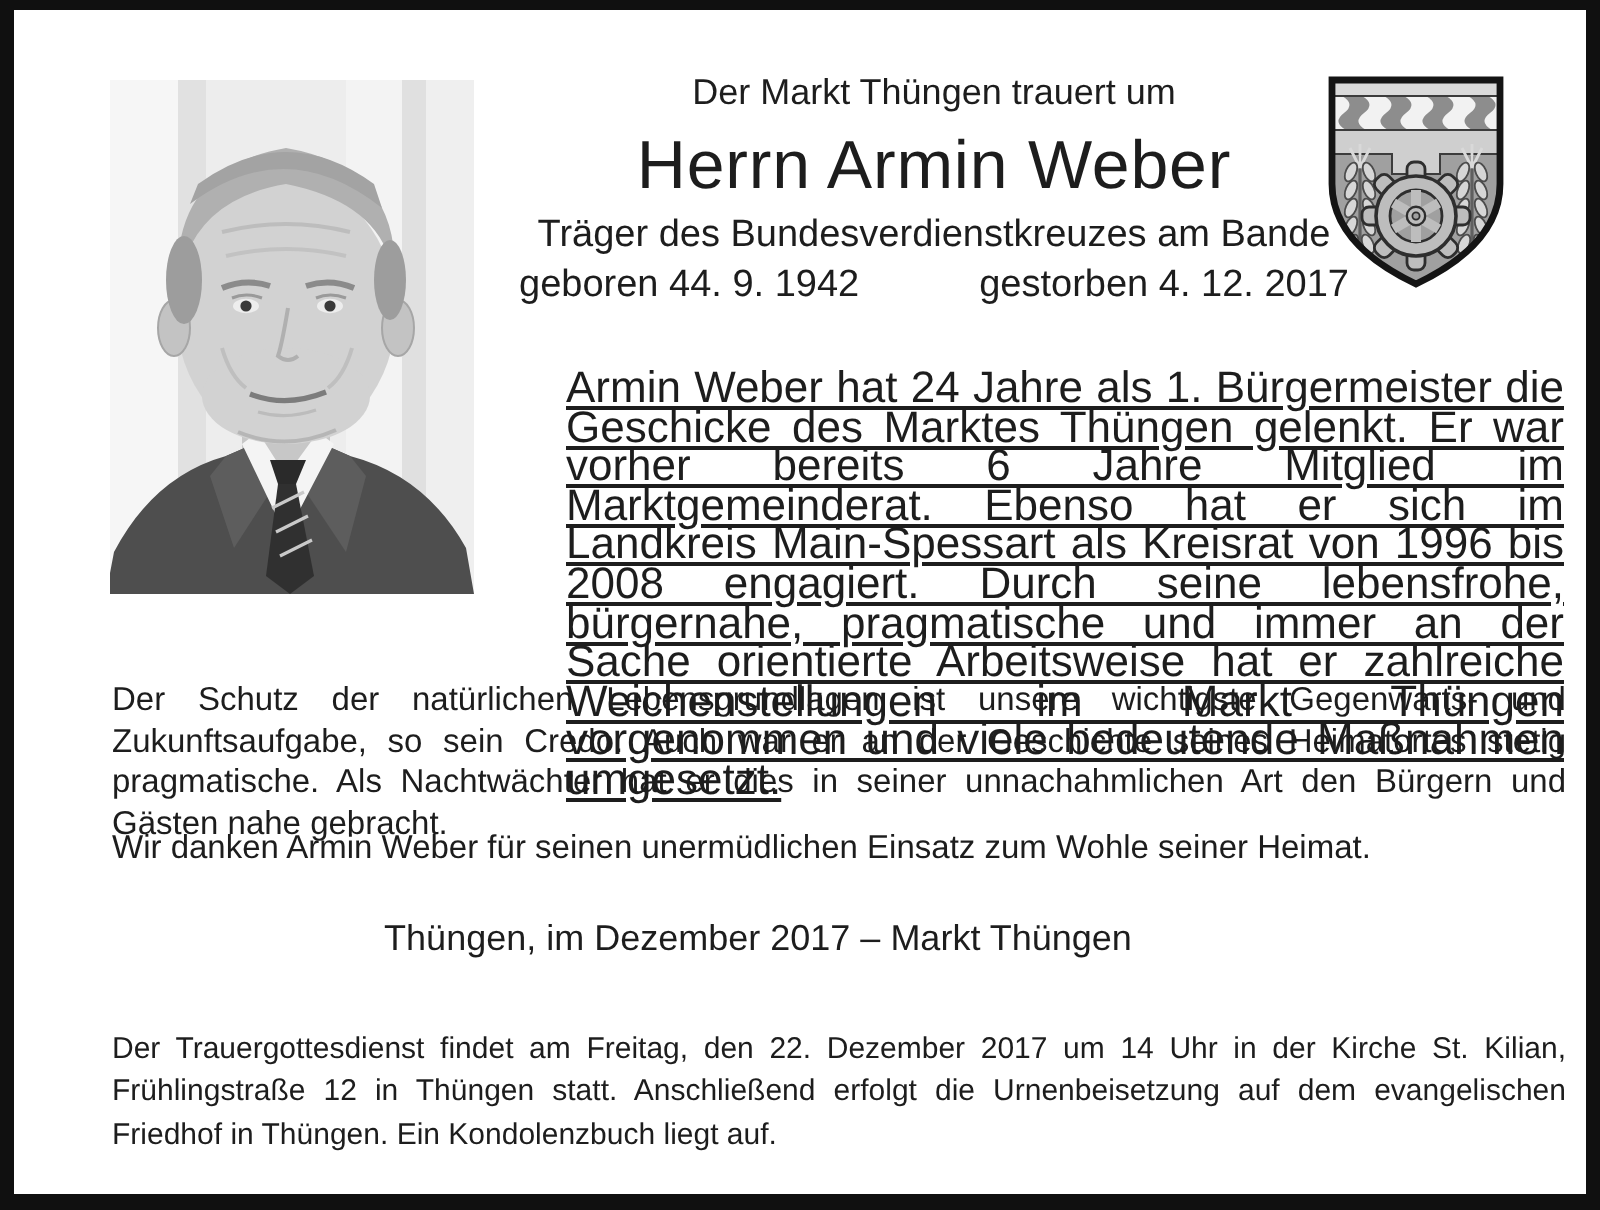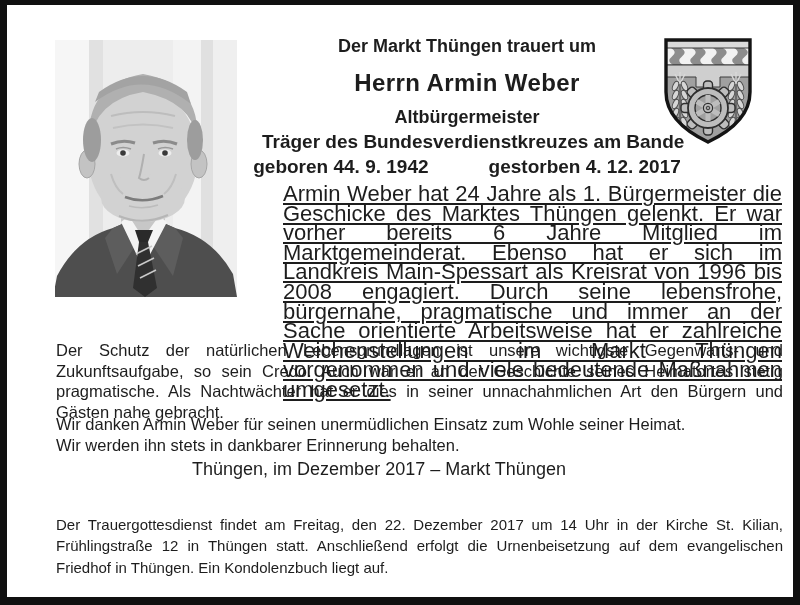--- a/index.html
+++ b/index.html
@@ -15,23 +15,23 @@
     overflow:hidden;
   }
   .abs{position:absolute;}
   
   .photo{left:48px;top:35px;width:182px;height:257px;}
   .photo svg{display:block;width:100%;height:100%;}
   
   .crest{left:653px;top:29px;width:96px;height:114px;}
   .crest svg{display:block;width:100%;height:100%;}
   
-  .header{left:255px;top:31px;width:410px;text-align:center;font-weight:bold;}
+  .header{left:255px;top:31px;width:410px;text-align:center;}
   .t-intro{font-size:18px;line-height:20px;}
-  .t-name{font-size:24px;line-height:40px;margin-top:7px;letter-spacing:0.4px;white-space:nowrap;}
+  .t-name{font-size:34px;line-height:40px;margin-top:7px;letter-spacing:0.4px;white-space:nowrap;}
   .t-sub1{font-size:18px;line-height:20px;margin-top:4px;}
   .t-sub2{font-size:19px;line-height:21px;margin-top:4px;white-space:nowrap;}
   .t-dates{font-size:19px;line-height:21px;margin-top:4px;display:flex;justify-content:center;gap:60px;white-space:nowrap;}
   
   .coltext{left:276px;top:179px;width:499px;font-size:22px;line-height:19.6px;text-align:justify;text-decoration:underline;}
   .para-credo{left:49px;top:335px;width:727px;font-size:16.5px;line-height:20.6px;text-align:justify;}
   .thanks{left:49px;top:409px;width:727px;font-size:16.5px;line-height:20.6px;}
   .signature{left:0;top:454px;width:744px;text-align:center;font-size:18px;line-height:20px;}
   .signature .sig2{margin-top:9px;}
   .footerpara{left:49px;top:509px;width:727px;font-size:15px;line-height:21.4px;text-align:justify;}
@@ -159,35 +159,33 @@
         </g>
       </g>
 
       <path d="M 6,6 H 90 V 58 Q 90,88 48,108 Q 6,88 6,58 Z" fill="none" stroke="#141414" stroke-width="3.4"></path>
     </svg>
   </div>
 
   <div class="abs header">
     <div class="t-intro">Der Markt Thüngen trauert um</div>
     <div class="t-name">Herrn Armin Weber</div>
-    <div class="t-sub1">Altbürgermeister</div>
     <div class="t-sub2">Träger des Bundesverdienstkreuzes am Bande</div>
     <div class="t-dates">
       <span>geboren 44. 9. 1942</span>
       <span>gestorben 4. 12. 2017</span>
     </div>
   </div>
 
   <div class="abs coltext">Armin Weber hat 24 Jahre als 1. Bürgermeister die Geschicke des Marktes Thüngen gelenkt. Er war vorher bereits 6 Jahre Mitglied im Marktgemeinderat. Ebenso hat er sich im Landkreis Main-Spessart als Kreisrat von 1996 bis 2008 engagiert. Durch seine lebensfrohe, bürgernahe, pragmatische und immer an der Sache orientierte Arbeitsweise hat er zahlreiche Weichenstellungen im Markt Thüngen vorgenommen und viele bedeutende Maßnahmen umgesetzt.</div>
 
   <div class="abs para-credo">Der Schutz der natürlichen Lebensgrundlagen ist unsere wichtigste Gegenwarts- und Zukunftsaufgabe, so sein Credo. Auch war er an der Geschichte seines Heimatortes stetig pragmatische. Als Nachtwächter hat er dies in seiner unnachahmlichen Art den Bürgern und Gästen nahe gebracht.</div>
 
   <div class="abs thanks">
     <div>Wir danken Armin Weber für seinen unermüdlichen Einsatz zum Wohle seiner Heimat.</div>
-    <div>Wir werden ihn stets in dankbarer Erinnerung behalten.</div>
   </div>
 
   <div class="abs signature">
     <div>Thüngen, im Dezember 2017 – Markt Thüngen</div>
   </div>
 
   <div class="abs footerpara">Der Trauergottesdienst findet am Freitag, den 22. Dezember 2017 um 14 Uhr in der Kirche St. Kilian, Frühlingstraße 12 in Thüngen statt. Anschließend erfolgt die Urnenbeisetzung auf dem evangelischen Friedhof in Thüngen. Ein Kondolenzbuch liegt auf.</div>
 
 </div>
 

